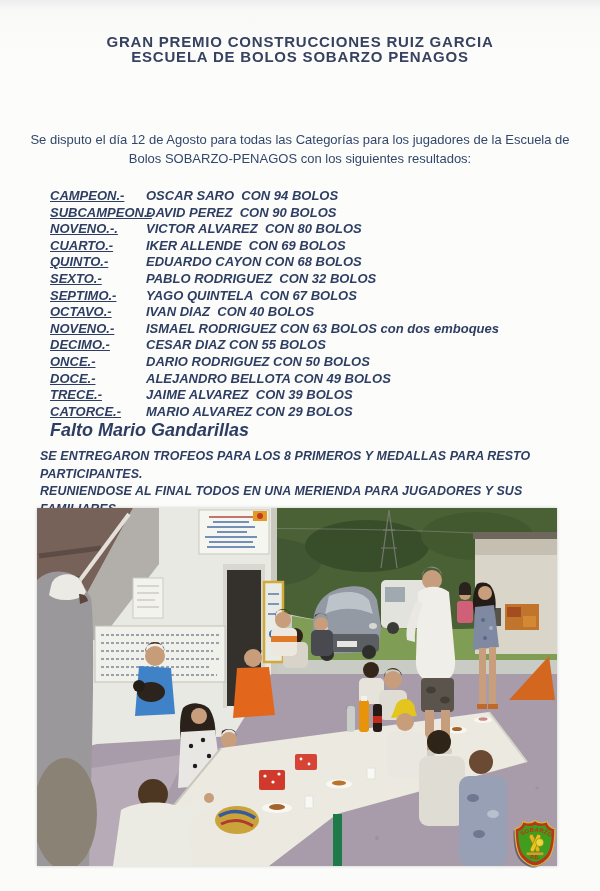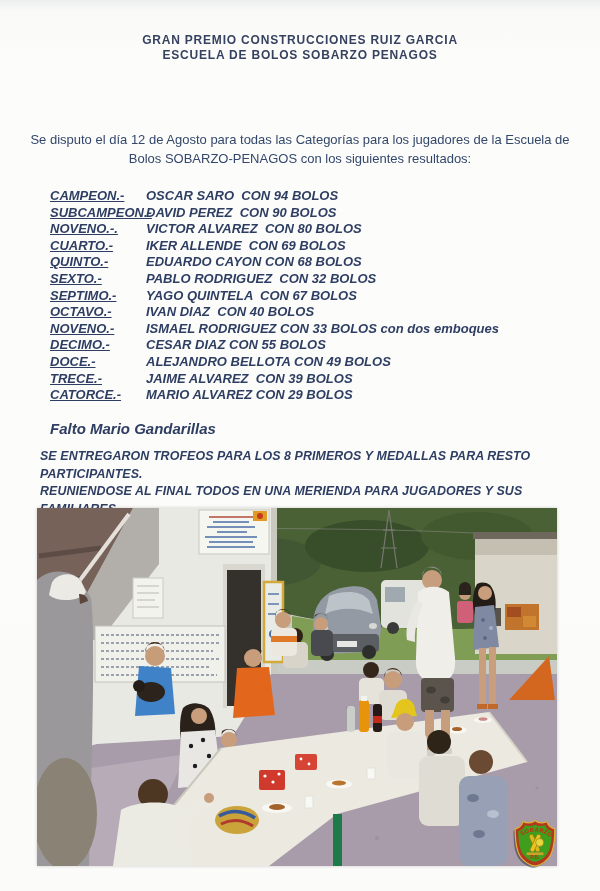--- a/index.html
+++ b/index.html
@@ -3,35 +3,35 @@
 <meta charset="utf-8">
 <style>
   html,body{margin:0;padding:0;background:#e9e9e9;}
   .page{
     position:relative;width:600px;height:891px;overflow:hidden;
     background:linear-gradient(180deg,#eceeee 0,#f9f9f7 10px,#fcfcfa 60px,#fbfbf9);
     font-family:"Liberation Sans",sans-serif;color:#2e3e63;
   }
   .title{
     position:absolute;left:0;width:600px;text-align:center;
-    font-size:12px;font-weight:bold;letter-spacing:.8px;color:#374260;
+    font-size:15px;font-weight:bold;letter-spacing:.8px;color:#374260;
   }
   .t1{top:33px;} .t2{top:48px;}
   .intro{
     position:absolute;left:30px;top:131px;width:540px;text-align:center;
     font-size:13px;line-height:18.5px;color:#33476b;white-space:pre-line;
   }
   .results{
     position:absolute;left:50px;top:188px;width:520px;
     font-size:13px;font-weight:bold;font-style:italic;color:#2e3e63;
   }
   .row{line-height:16.6px;height:16.6px;white-space:pre;}
   .rank{display:inline-block;width:96px;text-decoration:underline;}
   .absent{
-    position:absolute;left:50px;top:420px;font-size:15px;
+    position:absolute;left:50px;top:420px;font-size:18px;
     font-weight:bold;font-style:italic;color:#2e3e63;
   }
   .closing{
     position:absolute;left:40px;top:448px;width:540px;
     font-size:12.4px;font-weight:bold;font-style:italic;line-height:17.5px;
     color:#2e3e63;white-space:pre-line;letter-spacing:.1px;
   }
   .photo{
     position:absolute;left:37px;top:508px;width:520px;height:358px;
     box-shadow:0 0 3px rgba(60,60,70,.25);
@@ -55,22 +55,23 @@
 
   <div class="results">
     <div class="row"><span class="rank">CAMPEON.-</span><span class="res">OSCAR SARO  CON 94 BOLOS</span></div>
     <div class="row"><span class="rank">SUBCAMPEON.-</span><span class="res">DAVID PEREZ  CON 90 BOLOS</span></div>
     <div class="row"><span class="rank">NOVENO.-.</span><span class="res">VICTOR ALVAREZ  CON 80 BOLOS</span></div>
     <div class="row"><span class="rank">CUARTO.-</span><span class="res">IKER ALLENDE  CON 69 BOLOS</span></div>
     <div class="row"><span class="rank">QUINTO.-</span><span class="res">EDUARDO CAYON CON 68 BOLOS</span></div>
     <div class="row"><span class="rank">SEXTO.-</span><span class="res">PABLO RODRIGUEZ  CON 32 BOLOS</span></div>
     <div class="row"><span class="rank">SEPTIMO.-</span><span class="res">YAGO QUINTELA  CON 67 BOLOS</span></div>
     <div class="row"><span class="rank">OCTAVO.-</span><span class="res">IVAN DIAZ  CON 40 BOLOS</span></div>
-    <div class="row"><span class="rank">NOVENO.-</span><span class="res">ISMAEL RODRIGUEZ CON 33 BOLOS con dos emboques</span></div>
+    <div class="row"><span class="rank">NOVENO.-</span><span class="res">ISMAEL RODRIGUEZ CON 63 BOLOS con dos emboques</span></div>
     <div class="row"><span class="rank">DECIMO.-</span><span class="res">CESAR DIAZ CON 55 BOLOS</span></div>
+    <div class="row"><span class="rank">ONCE.-</span><span class="res">DARIO RODRIGUEZ CON 50 BOLOS</span></div>
     <div class="row"><span class="rank">DOCE.-</span><span class="res">ALEJANDRO BELLOTA CON 49 BOLOS</span></div>
     <div class="row"><span class="rank">TRECE.-</span><span class="res">JAIME ALVAREZ  CON 39 BOLOS</span></div>
     <div class="row"><span class="rank">CATORCE.-</span><span class="res">MARIO ALVAREZ CON 29 BOLOS</span></div>
   </div>
 
   <div class="absent">Falto Mario Gandarillas</div>
 
   <div class="closing">SE ENTREGARON TROFEOS PARA LOS 8 PRIMEROS Y MEDALLAS PARA RESTO PARTICIPANTES.
 REUNIENDOSE AL FINAL TODOS  EN UNA MERIENDA PARA  JUGADORES Y SUS FAMILIARES</div>
 

